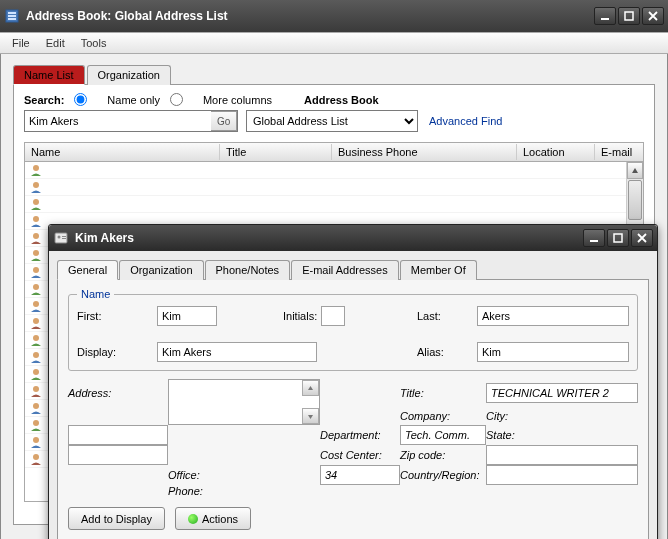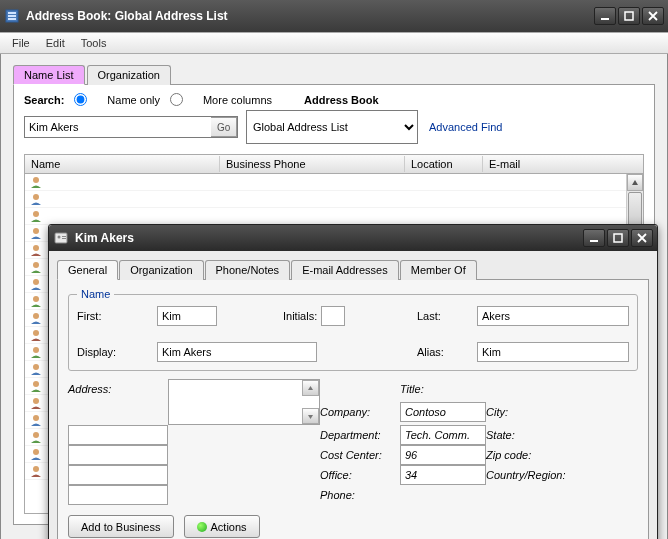--- a/index.html
+++ b/index.html
@@ -55,21 +55,21 @@
   padding: 3px 10px;
   border: 1px solid #999;
   border-bottom: none;
   background: #ececec;
   margin-right: 2px;
   border-radius: 3px 3px 0 0;
   cursor: pointer;
   position: relative;
   top: 1px;
 }
-.tab.active { background: #f0abfc; border-bottom: 1px solid #fff; z-index: 2; }
+.tab.active { background: #b91c1c; border-bottom: 1px solid #fff; z-index: 2; }
 .tab-content {
   border: 1px solid #999;
   border-top: none;
   background: #fff;
   padding: 8px 10px;
   height: 440px;
 }
 .search-row { display:flex; align-items:center; gap:6px; }
 .search-row .bold { font-weight: bold; }
 .radio-wrap { display:flex; align-items:center; gap:20px; margin-left:4px; }
@@ -77,21 +77,21 @@
 .search-input-row { display:flex; align-items:center; margin-top:4px; gap:8px; }
 .search-field {
   display:flex; border:1px solid #7a7a7a; height:22px; width:214px;
 }
 .search-field input { border:none; flex:1; padding:0 4px; font-size:11px; outline:none; background:#fff; }
 .go-btn {
   width:26px; height:20px; border:1px solid #999; border-left:none; background:linear-gradient(to bottom,#fafafa,#e0e0e0);
   font-size:10px; color:#555; cursor:pointer;
 }
 .addr-select {
-  width:172px; height:34px; border:1px solid #7a7a7a; font-size:11px; padding:0 2px; background:#fff;
+  width:172px; height:22px; border:1px solid #7a7a7a; font-size:11px; padding:0 2px; background:#fff;
 }
 .adv-find { color:#003399; margin-left:3px; cursor:pointer; }
 .grid-header {
   display:flex; align-items:center;
   margin-top:10px;
   border:1px solid #aaa; height:20px;
   background:linear-gradient(to bottom,#fafafa,#e0e0e0);
 }
 .gh-cell { padding:2px 6px; border-right:1px solid #ccc; white-space:nowrap; overflow:hidden; }
 .grid-body {
@@ -254,20 +254,21 @@
         <button class="go-btn">Go</button>
       </span>
       <select class="addr-select">
         <option>Global Address List</option>
       </select>
       <span class="adv-find">Advanced Find</span>
     </div>
 
     <div class="grid-header">
       <div class="gh-cell" style="width:195px">Name</div>
+      <div class="gh-cell" style="width:112px">Title</div>
       <div class="gh-cell" style="width:185px">Business Phone</div>
       <div class="gh-cell" style="width:78px">Location</div>
       <div class="gh-cell" style="flex:1;border-right:none">E-mail</div>
     </div>
     <div class="grid-body">
 
       <div class="row-stub">
           <svg viewBox="0 0 14 14">
             <circle cx="7" cy="5" r="3" fill="#d9a36b"></circle>
             <path d="M2 13 Q7 8 12 13" fill="#5a9a4a"></path>
@@ -458,53 +459,52 @@
                 </div>
               <div class="mini-arrow">
                   <svg width="7" height="7">
                     <path d="M3.5 6 L6 2 L1 2 Z" fill="#777"></path>
                   </svg>
                 </div>
             </div>
           </div>
           <div></div>
           <div class="lbl">Title:</div>
+          <div class="ro-input">TECHNICAL WRITER 2</div>
 
           <div></div>
           <div></div>
           <div class="lbl">Company:</div>
-          <div class="ro-input">Contoso</div>
 
           <div class="lbl">City:</div>
           <div class="ro-input"></div>
           <div></div>
           <div class="lbl">Department:</div>
           <div class="ro-input">Tech. Comm.</div>
 
           <div class="lbl">State:</div>
           <div class="ro-input"></div>
           <div></div>
           <div class="lbl">Cost Center:</div>
-          <div class="ro-input">96</div>
 
           <div class="lbl">Zip code:</div>
           <div class="ro-input"></div>
           <div></div>
           <div class="lbl">Office:</div>
           <div class="ro-input">34</div>
 
           <div class="lbl">Country/Region:</div>
           <div class="ro-input"></div>
           <div></div>
           <div class="lbl">Phone:</div>
         </div>
 
         <div class="button-row">
           <button class="btn">
-            <span>Add to Business</span>
+            <span>Add to Display</span>
           </button>
           <button class="btn">
             <span class="green-dot"></span>
             <span>Actions</span>
           </button>
         </div>
       </div>
     </div>
 
   </div>

